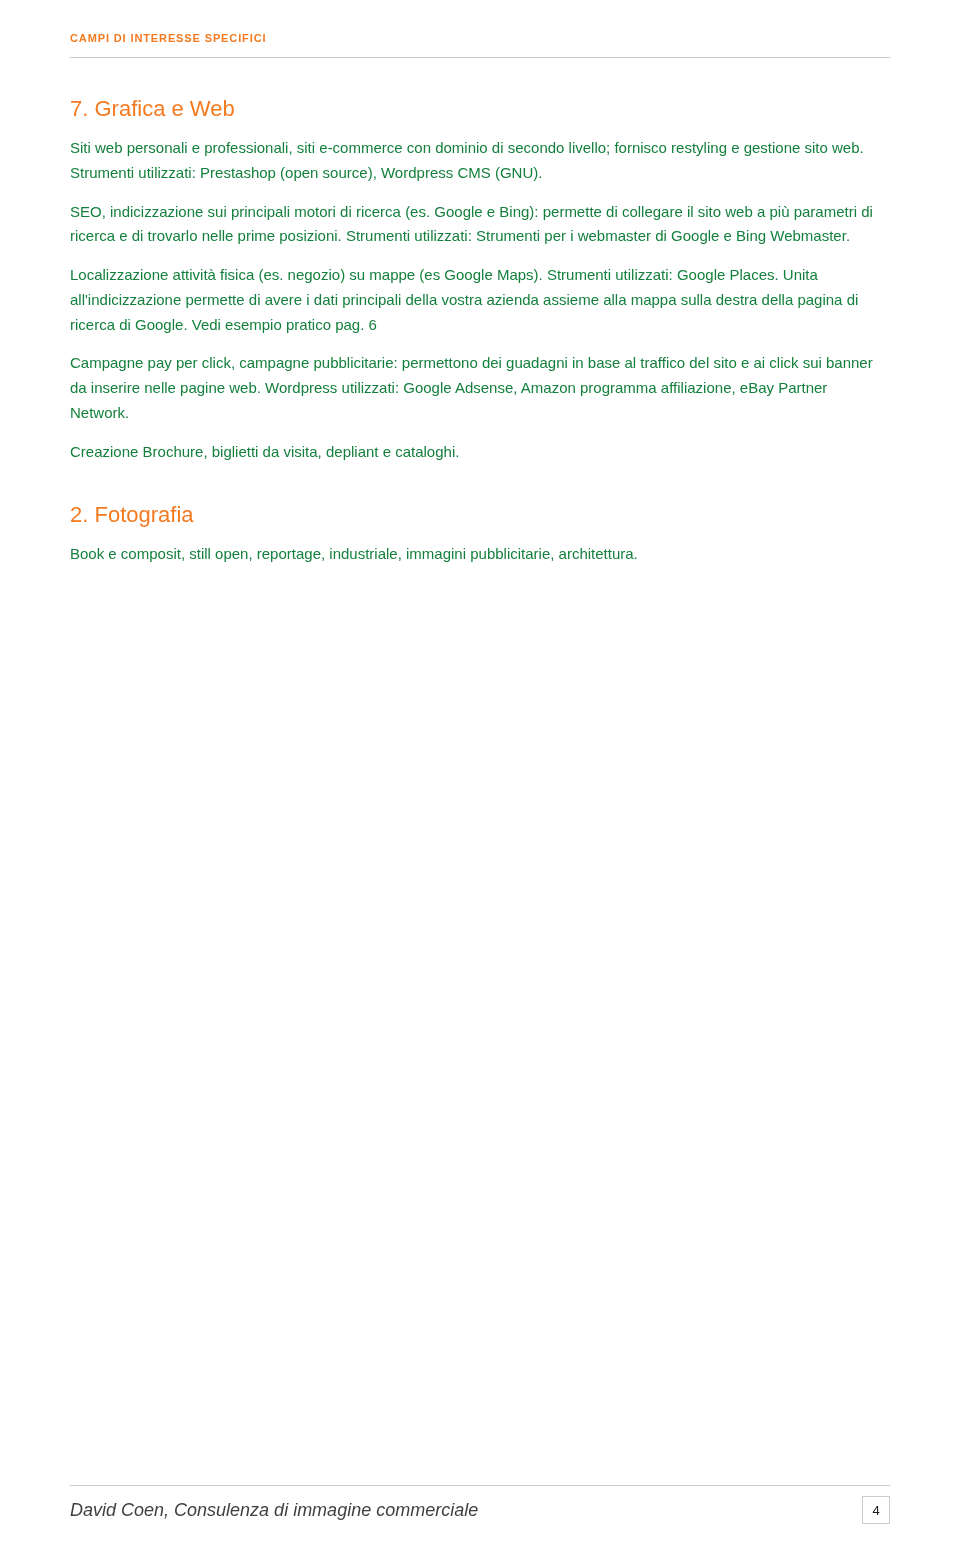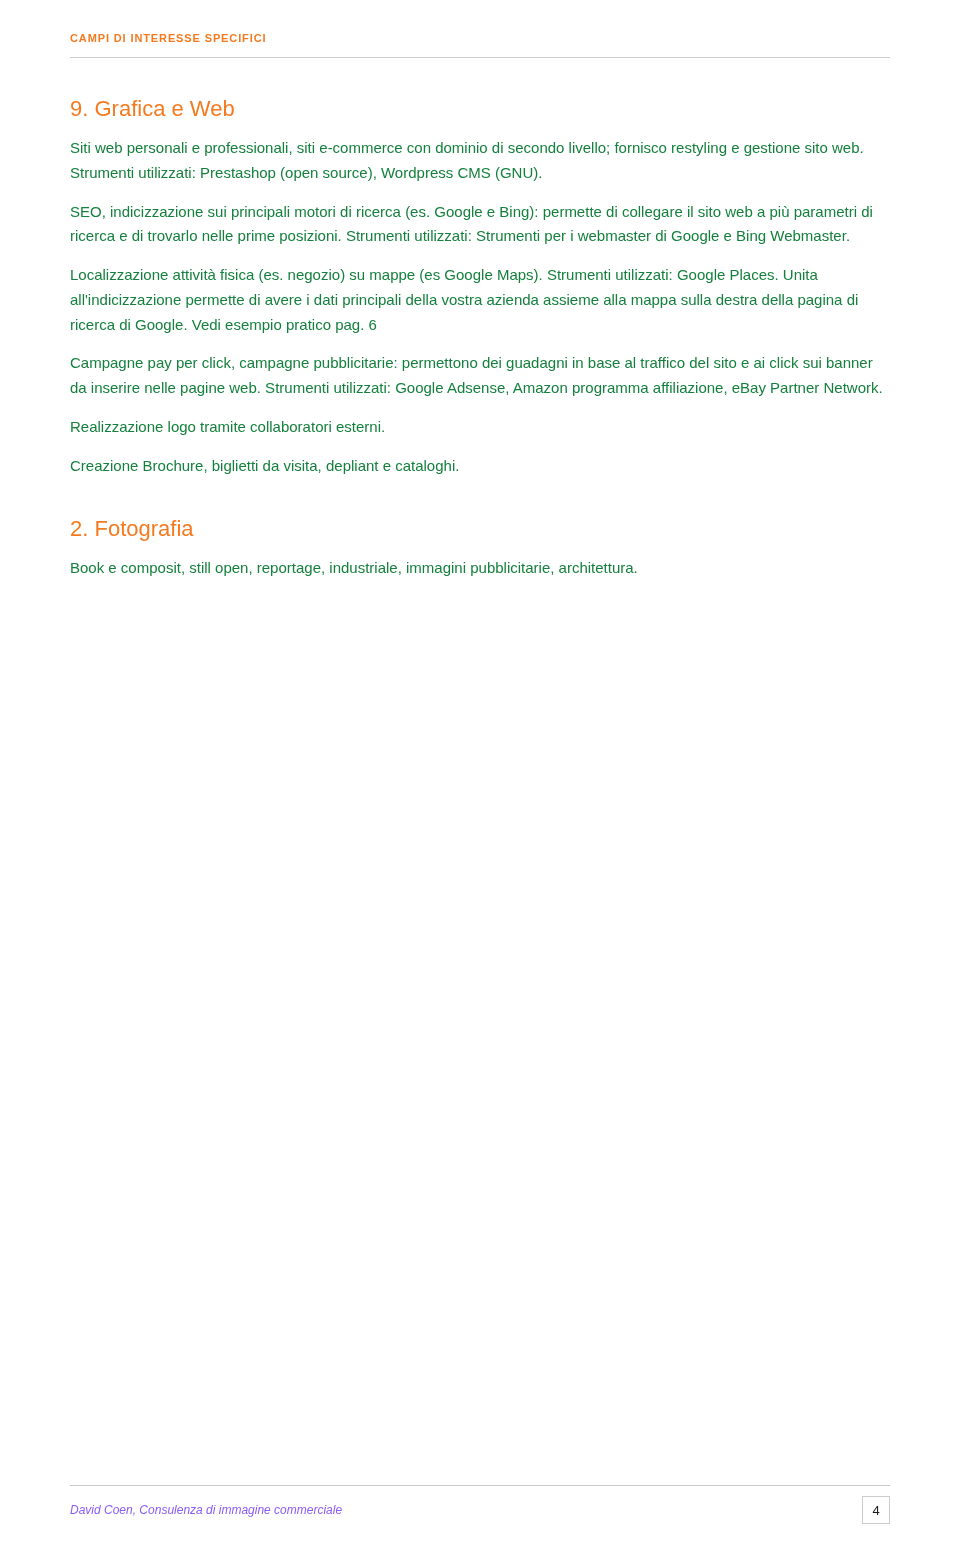--- a/index.html
+++ b/index.html
@@ -71,22 +71,22 @@
       left: 70px;
       right: 70px;
       display: flex;
       justify-content: space-between;
       align-items: center;
       border-top: 1px solid #cccccc;
       padding-top: 10px;
     }
 
     .footer-name {
-      font-size: 12px;
-      color: #8b5cf6;
+      font-size: 18px;
+      color: #404040;
       font-style: italic;
     }
 
     .footer-page {
       font-size: 13px;
       color: #1a1a1a;
       border: 1px solid #cccccc;
       width: 28px;
       height: 28px;
       display: flex;
@@ -97,26 +97,25 @@
 </head>
 <body>
 
 <div class="page">
 
   <div class="page-header">
     <span class="page-header-title">CAMPI DI INTERESSE SPECIFICI</span>
   </div>
 
   <div class="section">
-    <h2 class="section-title">9. Grafica e Web</h2>
+    <h2 class="section-title">7. Grafica e Web</h2>
     <p class="body-text">Siti web personali e professionali, siti e-commerce con dominio di secondo livello; fornisco restyling e gestione sito web. Strumenti utilizzati: Prestashop (open source), Wordpress CMS (GNU).</p>
     <p class="body-text">SEO, indicizzazione sui principali motori di ricerca (es. Google e Bing): permette di collegare il sito web a più parametri di ricerca e di trovarlo nelle prime posizioni. Strumenti utilizzati: Strumenti per i webmaster di Google e Bing Webmaster.</p>
     <p class="body-text">Localizzazione attività fisica (es. negozio) su mappe (es Google Maps). Strumenti utilizzati: Google Places. Unita all'indicizzazione permette di avere i dati principali della vostra azienda assieme alla mappa sulla destra della pagina di ricerca di Google. Vedi esempio pratico pag. 6</p>
-    <p class="body-text">Campagne pay per click, campagne pubblicitarie: permettono dei guadagni in base al traffico del sito e ai click sui banner da inserire nelle pagine web. Strumenti utilizzati: Google Adsense, Amazon programma affiliazione, eBay Partner Network.</p>
-    <p class="body-text">Realizzazione logo tramite collaboratori esterni.</p>
+    <p class="body-text">Campagne pay per click, campagne pubblicitarie: permettono dei guadagni in base al traffico del sito e ai click sui banner da inserire nelle pagine web. Wordpress utilizzati: Google Adsense, Amazon programma affiliazione, eBay Partner Network.</p>
     <p class="body-text">Creazione Brochure, biglietti da visita, depliant e cataloghi.</p>
   </div>
 
   <div class="section">
     <h2 class="section-title">2. Fotografia</h2>
     <p class="body-text">Book e composit, still open, reportage, industriale, immagini pubblicitarie, architettura.</p>
   </div>
 
 
   <div class="page-footer">

